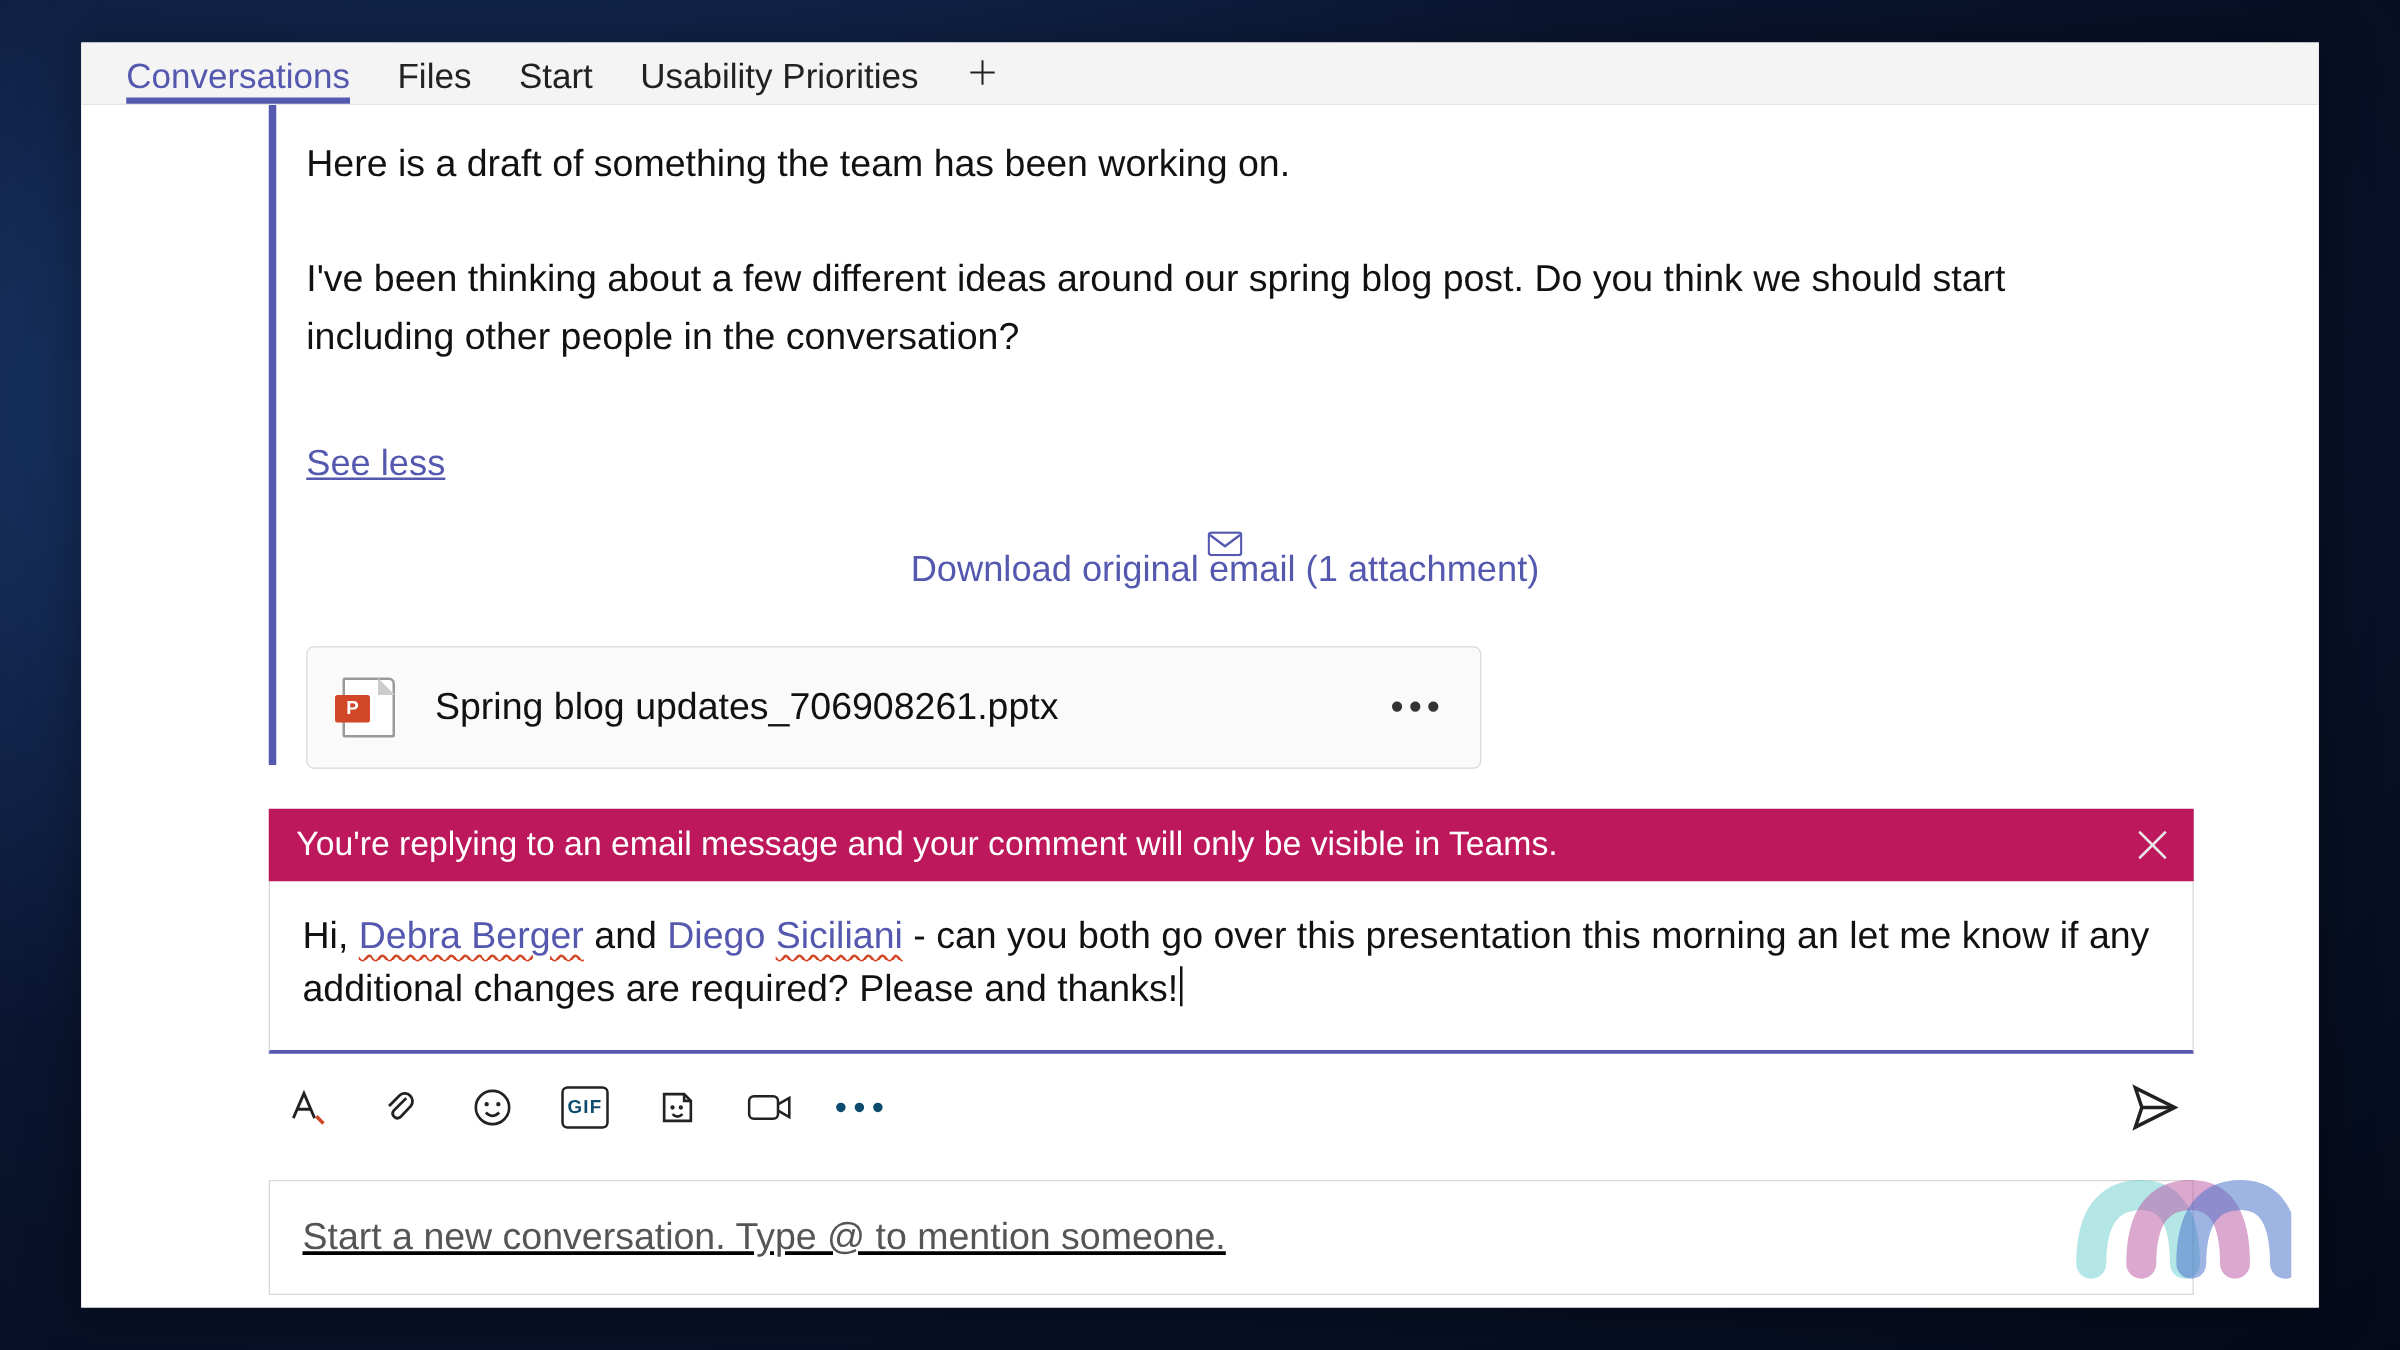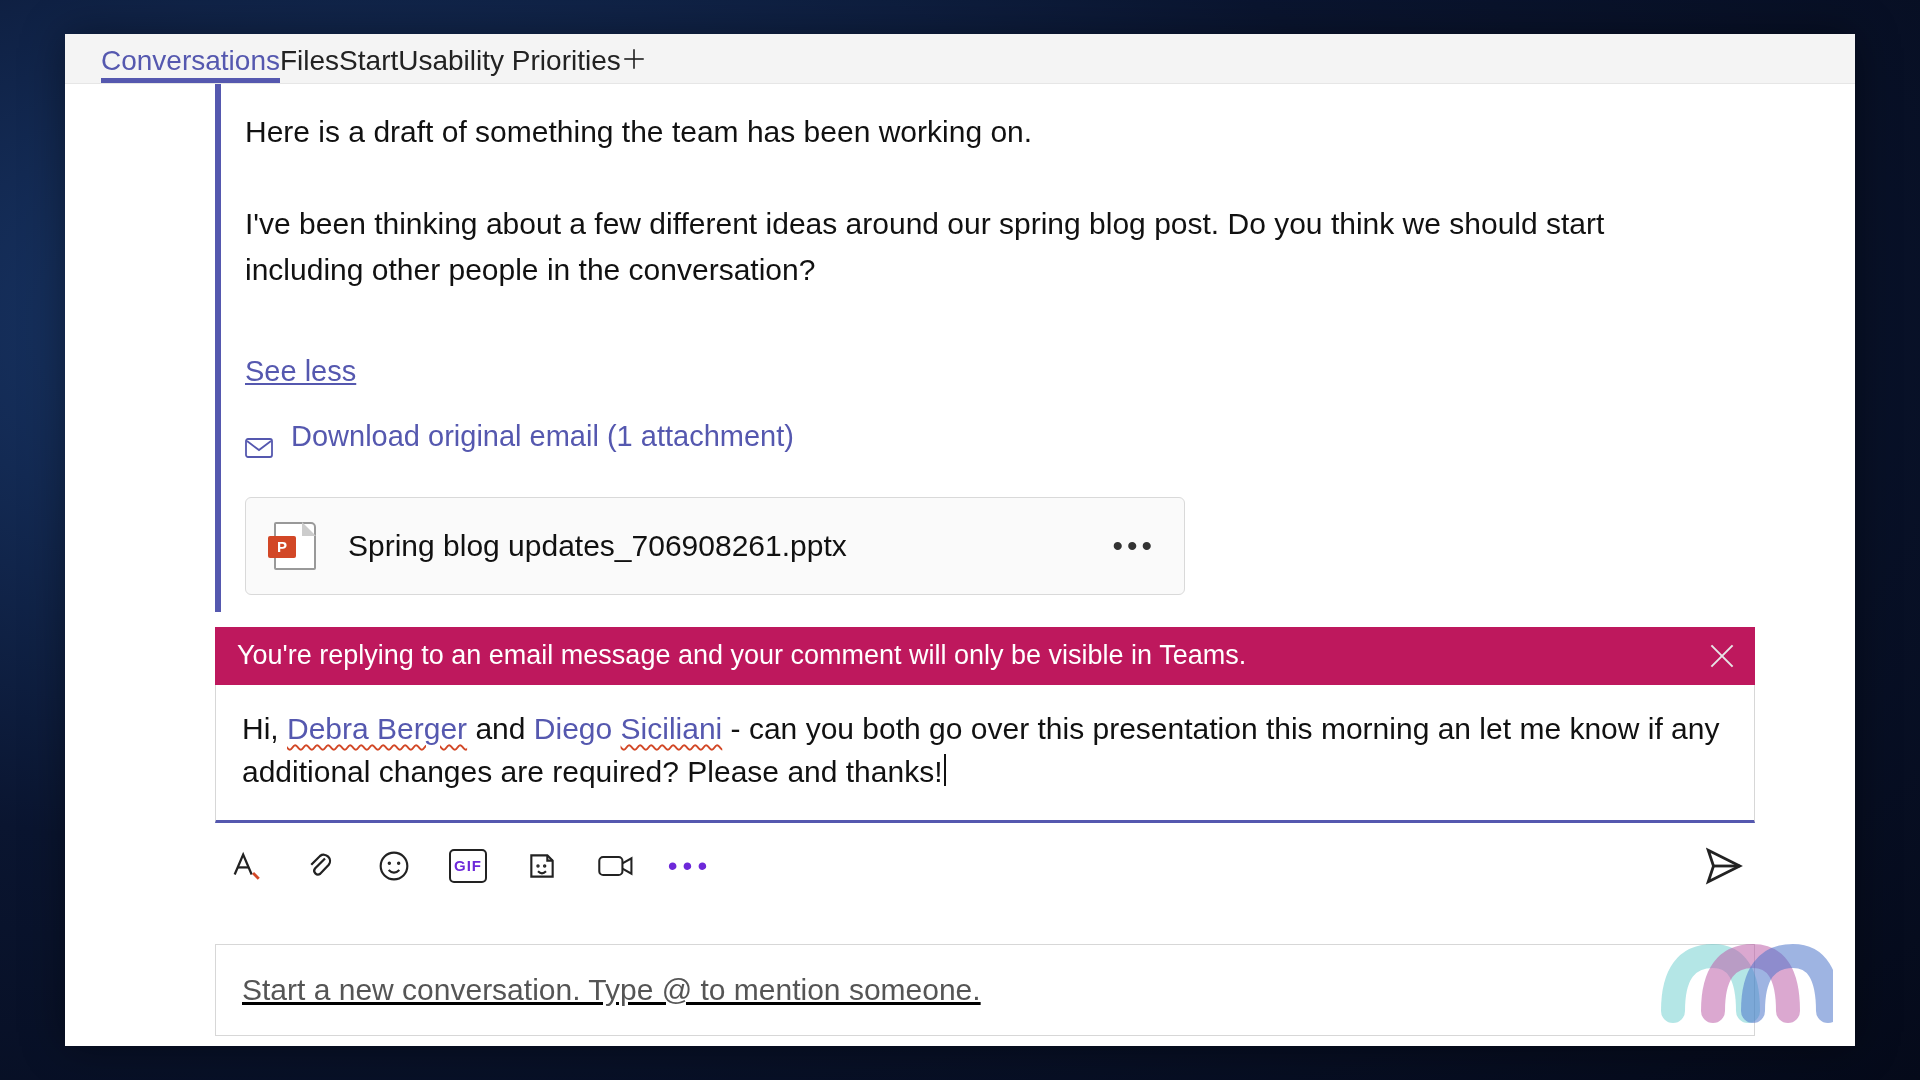--- a/index.html
+++ b/index.html
@@ -28,41 +28,41 @@
     position: relative;
     display:flex; flex-direction:column;
     box-shadow: 0 0 40px rgba(0,0,0,.4);
   }
   
   .tabbar {
     height: 50px;
     background:#f4f4f4;
     border-bottom:1px solid #e6e6e6;
     display:flex; align-items:flex-end;
-    padding-left:36px; 
+    padding-left:36px; gap:38px;
     font-size:28px; color:#222;
   }
   .tab { padding-bottom:6px; cursor:pointer; }
   .tab.active { color:#5558af; border-bottom:5px solid #5558af; padding-bottom:1px; }
   .tab-add { font-size:30px; font-weight:300; padding-bottom:4px; }
   
   .main { flex:1; background:#fff; position:relative; overflow:hidden; }
   .thread {
     position:absolute; left:150px; top:0; width:1540px;
   }
   .thread-rule {
     position:absolute; left:150px; top:-10px; width:6px; background:#5558af;
   }
   .msg-body {
     padding:25px 40px 10px 30px;
     font-size:30px; color:#111; line-height:1.55;
   }
   .msg-body p + p { margin-top:45px; }
   .see-less { color:#5558af; display:inline-block; margin-top:55px; font-size:29px; cursor:pointer;text-decoration:underline; }
-  .download-line { display:flex; align-items:center; gap:18px; color:#5558af; font-size:29px; margin-top:20px; cursor:pointer; }
+  .download-line { display:flex; align-items:center; color:#5558af; font-size:29px; margin-top:20px; cursor:pointer;flex-direction:column; }
   .envelope-icon { width:28px; height:20px; }
   .envelope-icon svg { stroke:#5558af; }
   
   .attachment {
     margin:38px 0 0 0;
     width:940px; height:98px;
     border:1px solid #d9d9d9; border-radius:6px;
     background:#fafafa;
     display:flex; align-items:center;
     padding:0 28px; gap:32px;
@@ -97,21 +97,21 @@
   .squiggle { text-decoration: underline wavy #d24726 2px; text-underline-offset:5px; }
   .caret {
     display:inline-block; width:2px; height:32px; background:#111; vertical-align:-4px;
     margin-left:1px;
   }
   
   .compose-tools {
     display:flex; align-items:center; gap:36px;
     padding:22px 10px 0 12px;
   }
-  .tool { width:38px; height:38px; display:flex; align-items:center; justify-content:center; color:#6d28d9; cursor:pointer;text-align:center; }
+  .tool { width:38px; height:38px; display:flex; align-items:center; justify-content:center; color:#0c4a6e; cursor:pointer;text-align:center; }
   .tool svg { stroke:#222; }
   .gif-box { border:2px solid #222; border-radius:5px; width:44px; height:34px; font-size:15px; font-weight:700; display:flex; align-items:center; justify-content:center; letter-spacing:1px; }
   .tool-more { font-size:28px; letter-spacing:5px; }
   .send-btn { margin-left:auto; width:42px; height:42px; cursor:pointer; }
   
   .newconv-wrap {
     position:absolute; left:150px; bottom:10px; width:1540px;text-decoration:underline;
   }
   .newconv {
     border:1px solid #d7d7d7; background:#fff;

